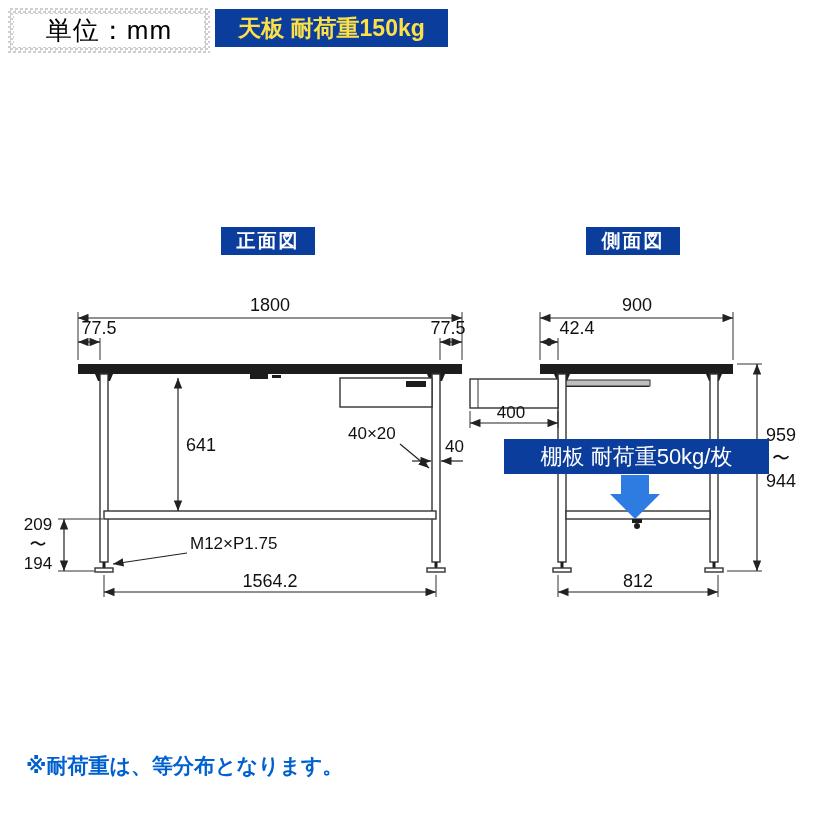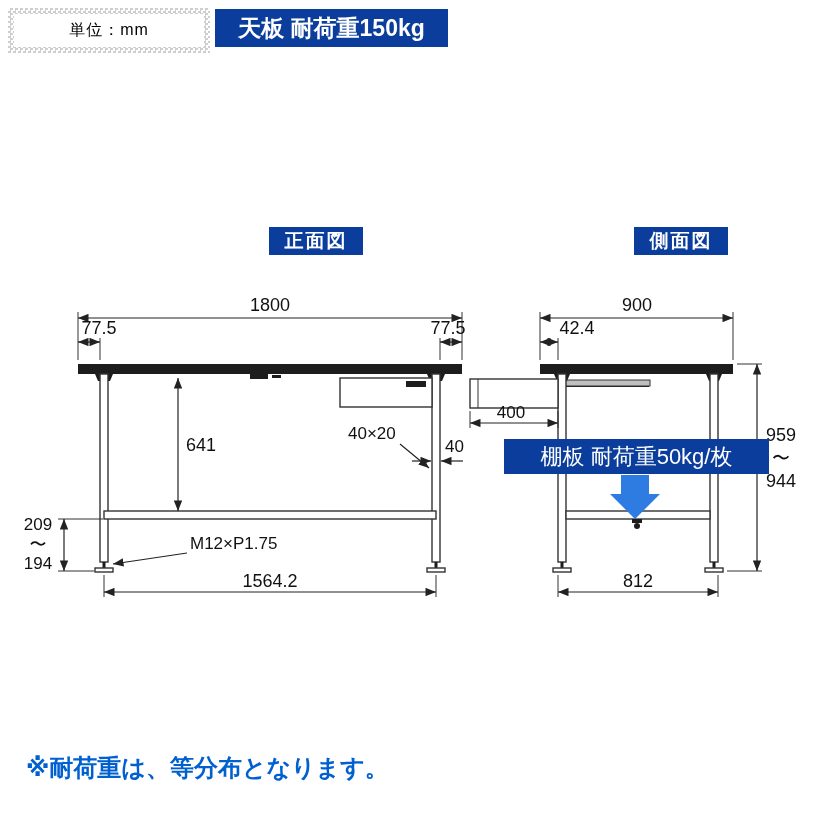--- a/index.html
+++ b/index.html
@@ -20,40 +20,40 @@
   .blue-arrow { fill:#2e7ce2; stroke:none; }
 
   
   .unit-box {
     position:absolute; left:8px; top:8px; width:202px; height:45px;
     background: conic-gradient(#cfcfcf 25%, #fff 0 50%, #cfcfcf 0 75%, #fff 0);
     background-size:5px 5px; padding:6px; box-sizing:border-box;
   }
   .unit-box-inner {
     width:100%; height:100%; background:#fff; display:flex; align-items:center;
-    justify-content:center; font-size:16px; color:#000; letter-spacing:1px;
+    justify-content:center; font-size:26px; color:#000; letter-spacing:1px;
   }
   .top-load-box {
     position:absolute; left:215px; top:9px; width:233px; height:38px;
-    background:#0b3e9c; color:#ffffff; display:flex; align-items:center;
+    background:#0b3e9c; color:#fde047; display:flex; align-items:center;
     justify-content:center; font-size:23px; font-weight:bold;
   }
   .view-label {
     position:absolute; width:94px; height:28px; background:#0b3e9c; color:#fff;
     display:flex; align-items:center; justify-content:center;
-    font-size:19px; font-weight:bold; letter-spacing:2px;margin-left:48px;
+    font-size:19px; font-weight:bold; letter-spacing:2px;
   }
   .view-label.front { left:221px; top:227px; }
   .view-label.side  { left:586px; top:227px; }
   .shelf-badge {
     position:absolute; left:504px; top:439px; width:265px; height:35px;
     background:#0b3e9c; color:#fff; display:flex; align-items:center;
     justify-content:center; font-size:22px; font-weight:normal;
   }
-  .note { position:absolute; left:26px; font-size:24px; }
+  .note { position:absolute; left:26px; font-size:21px; }
   .note1 { top:752px; color:#0060d0; font-weight:bold; }
   .note2 { top:785px; color:#111; }
 </style>
 </head>
 <body>
 
 <div class="canvas">
 
   <svg class="diagram" width="830" height="830" viewBox="0 0 830 830">
     <defs>

